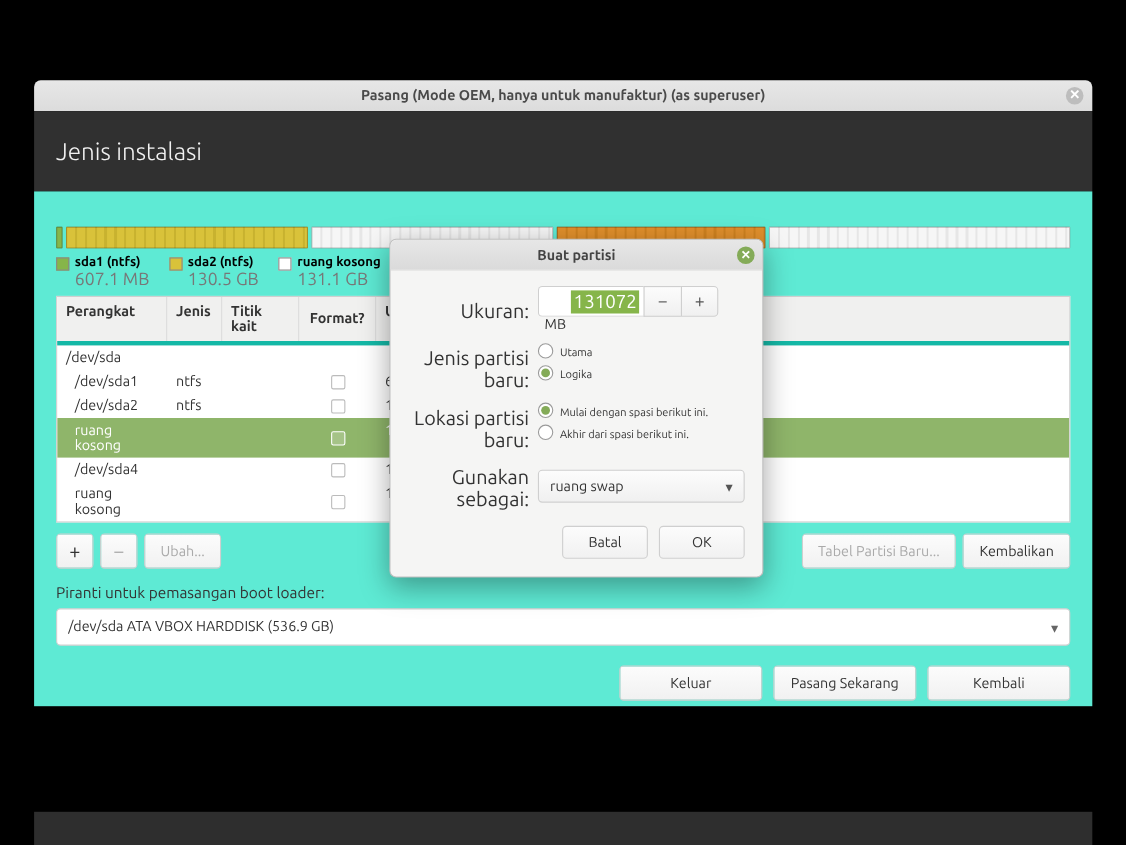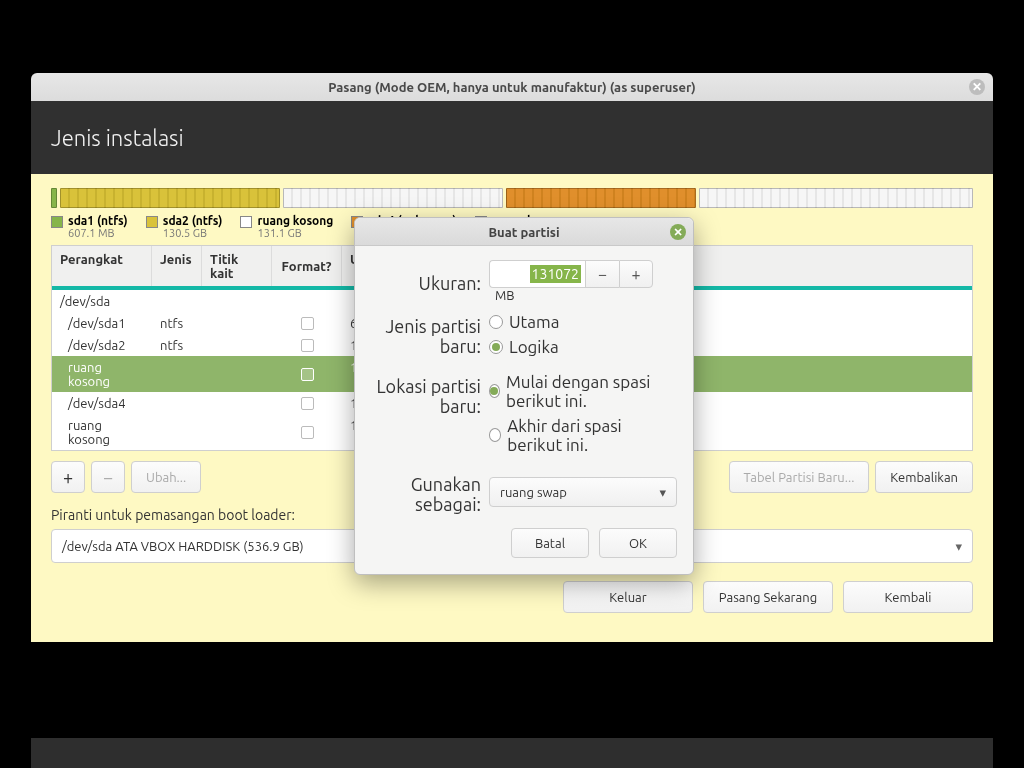--- a/index.html
+++ b/index.html
@@ -1,27 +1,27 @@
 <!DOCTYPE html>
 <html><head>
 <meta charset="utf-8">
 <style>
   * { box-sizing: border-box; margin: 0; padding: 0; font-family: "Ubuntu", "Liberation Sans", Arial, sans-serif; }
   html, body { width: 1024px; height: 768px; background: #000; overflow: hidden; }
   .outer { position: absolute; left: 31px; top: 73px; width: 962px; height: 760px; background: #000; }
   .titlebar { height: 28px; background: linear-gradient(#e7e7e7,#dcdcdc); display: flex; align-items: center; justify-content: center; position: relative; font-size: 13px; color: #4a4a4a; font-weight: bold; border-top-left-radius: 6px; border-top-right-radius: 6px; }
   .titlebar .close { position: absolute; right: 8px; top: 6px; width: 16px; height: 16px; border-radius: 50%; background: #bdbdbd; color: #fff; font-size: 12px; line-height: 16px; text-align: center; }
   .header { background: #303030; color: #f2f2f2; padding: 24px 20px; font-size: 22px; font-weight: 300; }
-  .content { background: #fef9c3; padding: 14px 20px 0 20px; height: 468px; position: relative; }
+  .content { background: #5eead4; padding: 32px 20px 0 20px; height: 468px; position: relative; }
   .usagebar { height: 20px; display: flex; gap: 3px; margin-bottom: 6px; }
   .usagebar .seg { border: 1px solid rgba(0,0,0,.25); border-radius: 1px; }
   .legend { display: flex; gap: 18px; font-size: 12px; margin-bottom: 6px; flex-wrap: wrap; }
   .legend-item { display: flex; align-items: flex-start; gap: 5px; }
   .swatch { width: 12px; height: 12px; border: 1px solid #888; margin-top: 2px; }
-  .legend-item .sub { color: #777; font-size: 11px; }
+  .legend-item .sub { color: #777; font-size: 16px; }
   .table { border: 1px solid #cfcfcf; background: #fff; }
   .table-header { display: flex; background: #f0f0ef; font-size: 13px; font-weight: bold; color: #333; border-bottom: 4px solid #14b8a6; }
   .table-header > div { padding: 6px 8px; border-right: 1px solid #dcdcdc; }
   .table-body { height: 160px; overflow: hidden; }
   .row { display: flex; font-size: 13px; color: #333; }
   .row > div { padding: 4px 8px; }
   .row.selected { background: #8fb56a; color: #fff; }
   .c-dev { width: 100px; }
   .c-type { width: 50px; }
   .c-mount { width: 70px; }
@@ -51,21 +51,21 @@
   .dlg-body { padding: 14px 16px 16px 16px; }
   .form-row { display: flex; align-items: center; margin-bottom: 10px; }
   .form-row.top { align-items: flex-start; }
   .flabel { width: 118px; text-align: right; font-size: 18px; color: #333; padding-right: 8px; padding-top: 4px; }
   .fcontrol { flex: 1; font-size: 13px; color: #333; }
   .spinner { display: inline-flex; align-items: center; }
   .spinner .sbtn { width: 34px; height: 28px; border: 1px solid #cfcfcf; background: linear-gradient(#fcfcfc,#f0f0f0); display: inline-flex; align-items: center; justify-content: center; font-size: 16px; color: #555; }
   .spinner .sbtn.minus { border-right: none; }
   .spinner .sbtn.plus { border-top-right-radius: 4px; border-bottom-right-radius: 4px; }
   .unit { margin-left: 6px; font-size: 13px; color: #333; }
-  .radio { display: flex; align-items: center; gap: 6px; margin-bottom: 6px; font-size: 17px; }
+  .radio { display: flex; align-items: flex-end; gap: 6px; margin-bottom: 6px; font-size: 10px; }
   .radio .rbullet { width: 14px; height: 14px; border: 1px solid #9a9a9a; border-radius: 50%; display: inline-flex; align-items: center; justify-content: center; background: #fff; }
   .radio.checked .rbullet::after { content: ""; width: 8px; height: 8px; border-radius: 50%; background: #84ab58; }
   .dcombo { border: 1px solid #cfcfcf; border-radius: 4px; background: linear-gradient(#fcfcfc,#f0f0f0); height: 30px; display: flex; align-items: center; padding: 0 10px; font-size: 13px; position: relative; }
   .dcombo .arrow { position: absolute; right: 10px; color: #555; }
   .dlg-actions { display: flex; gap: 10px; justify-content: flex-end; margin-top: 14px; }
   .dlg-actions .btn { min-width: 78px; height: 30px; }
   .sel { background: #86b54a; color: #fff; padding: 1px 2px; }
 </style>
 </head>
 <body>
@@ -217,21 +217,21 @@
   <div class="dlg-title">
     <span>Buat partisi</span>
     <div class="dclose">✕</div>
   </div>
   <div class="dlg-body">
 
     <div class="form-row">
       <div class="flabel">Ukuran:</div>
       <div class="fcontrol">
         <span class="spinner">
-          <span class="spinner-display" style="display:inline-flex;align-items:center;justify-content:flex-end;width:96px;height:28px;border:1px solid #cfcfcf;border-right:none;border-top-left-radius:4px;border-bottom-left-radius:4px;padding:0 4px;background:#fff;font-size:14px;">
+          <span class="spinner-display" style="display:inline-flex;align-items:center;justify-content:flex-end;width:96px;height:28px;border:1px solid #cfcfcf;border-right:none;border-top-left-radius:4px;border-bottom-left-radius:4px;padding:0 4px;background:#fff;font-size:17px;">
               <span class="sel">131072</span>
             </span>
           <span class="sbtn minus">−</span>
           <span class="sbtn plus">+</span>
         </span>
         <span class="unit">MB</span>
       </div>
     </div>
 
     <div class="form-row top">

